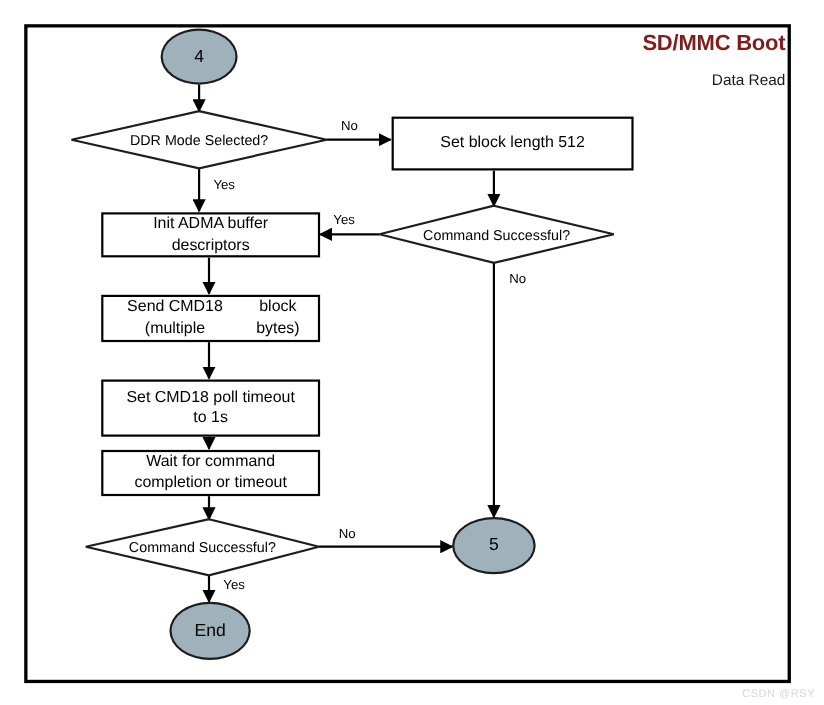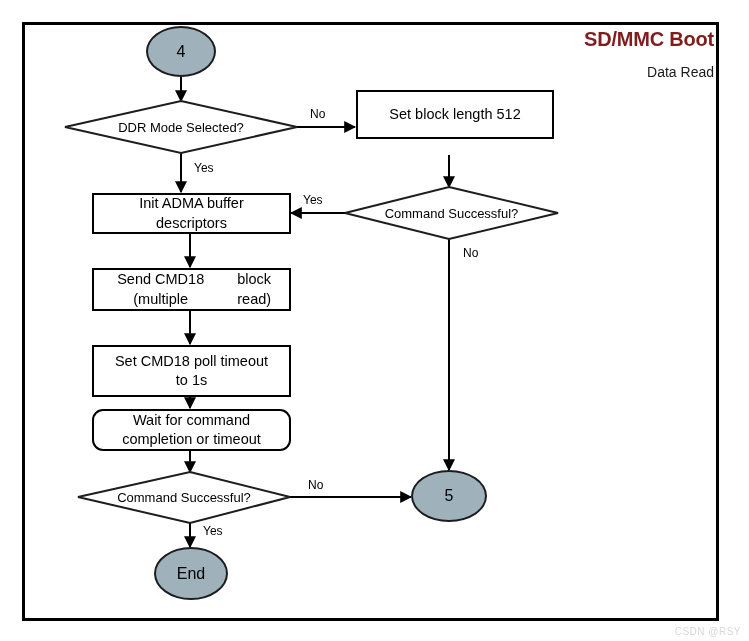--- a/index.html
+++ b/index.html
@@ -169,40 +169,40 @@
   </div>
 
   <div class="node oval" style="left:411px; top:470px; width:76px; height:52px;">
     <span>5</span>
   </div>
 
   <div class="node oval" style="left:154px; top:547px; width:74px; height:53px;">
     <span>End</span>
   </div>
 
-  <div class="node box" style="left:356px; top:90px; width:198px; height:49px; flex-direction:column;">
+  <div class="node box" style="left:356px; top:106px; width:220px; height:49px; flex-direction:column;">
     <span>Set block length 512</span>
   </div>
 
   <div class="node box" style="left:92px; top:193px; width:199px; height:41px; flex-direction:column;">
     <span>Init ADMA buffer</span>
     <span>descriptors</span>
   </div>
 
   <div class="node box" style="left:92px; top:268px; width:199px; height:43px; flex-direction:row;">
     <span>Send CMD18 (multiple</span>
-    <span>block read)</span>
+    <span>block bytes)</span>
   </div>
 
   <div class="node box" style="left:92px; top:345px; width:199px; height:52px; flex-direction:column;">
     <span>Set CMD18 poll timeout</span>
     <span>to 1s</span>
   </div>
 
-  <div class="node box" style="left:92px; top:409px; width:199px; height:42px; flex-direction:column;border-radius:11px;">
+  <div class="node box" style="left:92px; top:409px; width:199px; height:42px; flex-direction:column;">
     <span>Wait for command</span>
     <span>completion or timeout</span>
   </div>
 
   <div class="diamond-wrap" style="left:65px; top:101px; width:232px; height:52px;">
     <div class="diamond-label">DDR Mode Selected?</div>
   </div>
 
   <div class="diamond-wrap" style="left:345px; top:187px; width:213px; height:52px;">
     <div class="diamond-label">Command Successful?</div>

